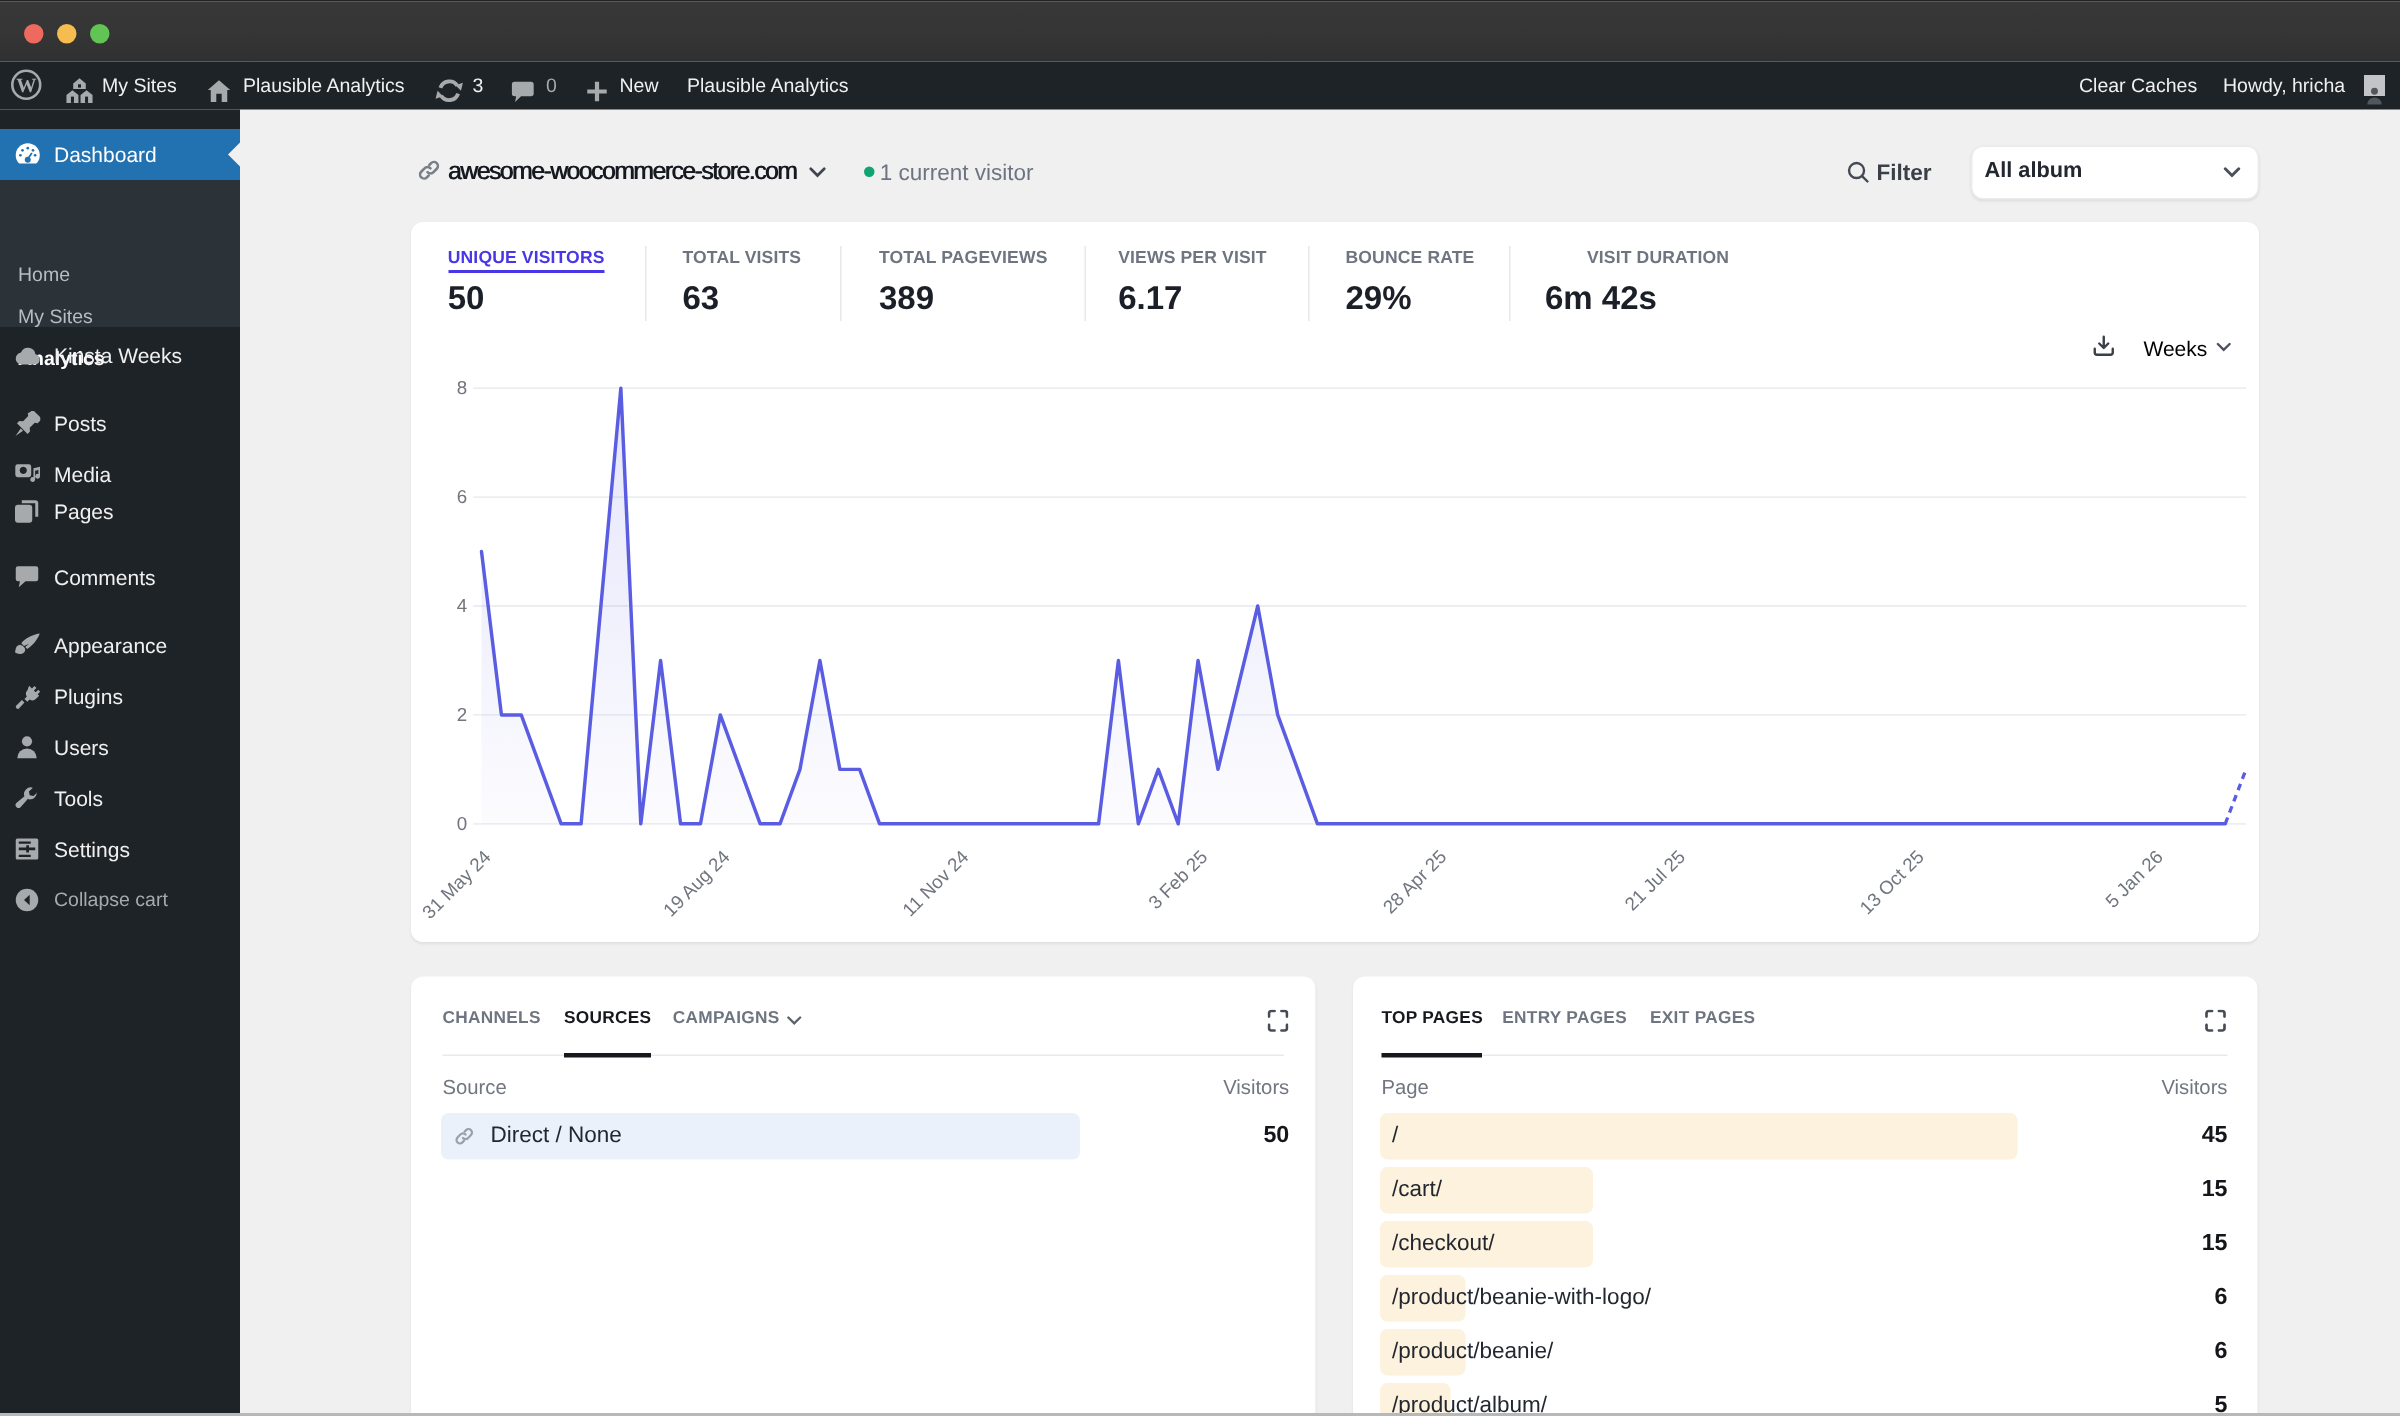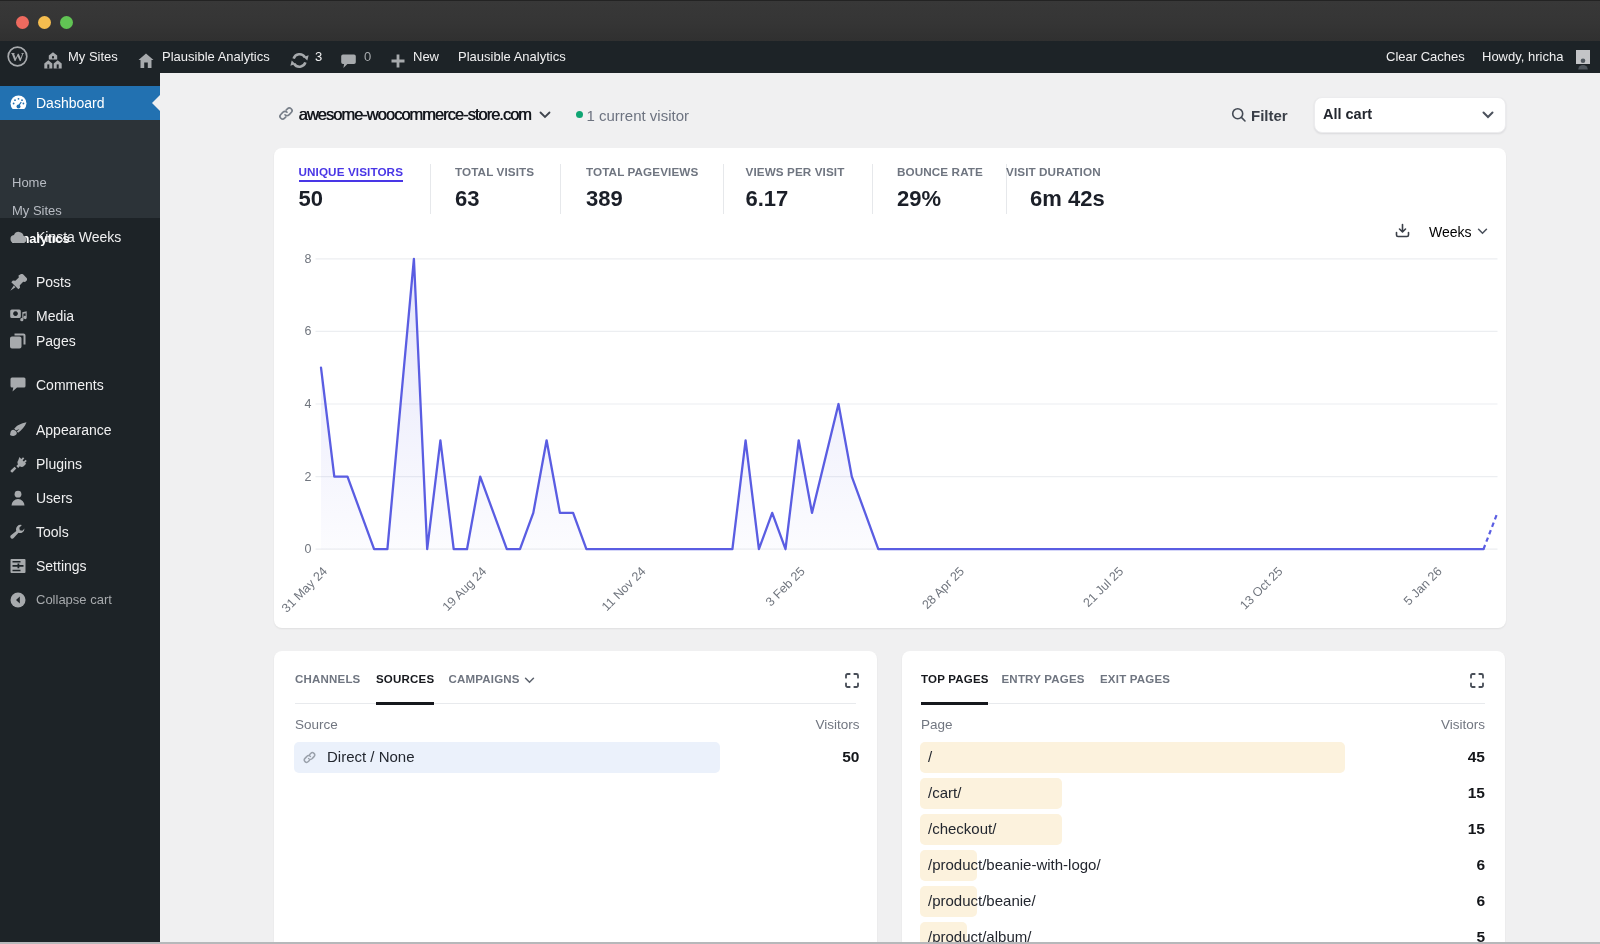--- a/index.html
+++ b/index.html
@@ -229,21 +229,21 @@
     </svg>
   <div class="abs" style="left:575.6px; top:111px; width:7.4px; height:7.4px; border-radius:50%; background:#0fa573;"></div>
   <div class="abs" style="left:586.5px; top:107px; font-size:15px; color:#6d7380;">1 current visitor</div>
 
   <svg class="abs" style="left:1231px; top:107px;" width="16" height="16" viewBox="0 0 16 16" fill="none" stroke="#444a54" stroke-width="1.6" stroke-linecap="round">
       <circle cx="6.7" cy="6.7" r="5"></circle>
       <path d="M10.4 10.4 L14 14"></path>
     </svg>
   <div class="abs" style="left:1251px; top:107px; font-size:15px; font-weight:600; color:#3a3f48;">Filter</div>
   <div class="abs" style="left:1313.5px; top:96.5px; width:192px; height:36px; background:#fff; border-radius:8px; box-shadow:0 1px 2px rgba(16,24,40,0.1); border:1px solid #ececee;"></div>
-  <div class="abs" style="left:1323px; top:106px; font-size:14.5px; font-weight:700; color:#23272f;">All cart</div>
+  <div class="abs" style="left:1323px; top:106px; font-size:14.5px; font-weight:700; color:#23272f;">All album</div>
   <svg class="abs" style="left:1482px; top:111px;" width="12" height="8" viewBox="0 0 12 8" fill="none" stroke="#4b515c" stroke-width="2" stroke-linecap="round">
       <path d="M1.5 1.5 L6 6 L10.5 1.5"></path>
     </svg>
 </div>
 
 <div class="card" id="topcard" style="left:273.5px; top:148px; width:1232.5px; height:480px;"></div>
 
 <div class="slabel" style="left:298.5px; top:165px; color:#4936e6; border-bottom:2px solid #4936e6; padding-bottom:1.5px;">UNIQUE VISITORS</div>
 <div class="sval" style="left:298.5px;">50</div>
 <div class="ssep" style="left:429.5px;"></div>
@@ -252,21 +252,21 @@
 <div class="ssep" style="left:559.5px;"></div>
 <div class="slabel" style="left:586px;">TOTAL PAGEVIEWS</div>
 <div class="sval" style="left:586px;">389</div>
 <div class="ssep" style="left:723px;"></div>
 <div class="slabel" style="left:745.5px;">VIEWS PER VISIT</div>
 <div class="sval" style="left:745.5px;">6.17</div>
 <div class="ssep" style="left:872px;"></div>
 <div class="slabel" style="left:897px;">BOUNCE RATE</div>
 <div class="sval" style="left:897px;">29%</div>
 <div class="ssep" style="left:1006px;"></div>
-<div class="slabel" style="left:1006px;">VISIT DURATION</div>
+<div class="slabel" style="left:1058px;">VISIT DURATION</div>
 <div class="sval" style="left:1030px;">6m 42s</div>
 
 <svg class="abs" style="left:1395px; top:223px;" width="15" height="15" viewBox="0 0 15 15" fill="none" stroke="#3a3f48" stroke-width="1.6" stroke-linecap="round" stroke-linejoin="round">
     <path d="M7.5 1.5 V8.5 M4.5 6 L7.5 9 L10.5 6"></path>
     <path d="M1.5 9.5 V12 a1.5 1.5 0 0 0 1.5 1.5 h9 a1.5 1.5 0 0 0 1.5 -1.5 V9.5"></path>
   </svg>
 <div class="abs" style="left:1429px; top:224px; font-size:14px; color:#000000;">Weeks</div>
 <svg class="abs" style="left:1477px; top:227.5px;" width="11" height="7" viewBox="0 0 12 8" fill="none" stroke="#4b515c" stroke-width="1.8" stroke-linecap="round">
     <path d="M1.5 1.5 L6 6 L10.5 1.5"></path>
   </svg>

